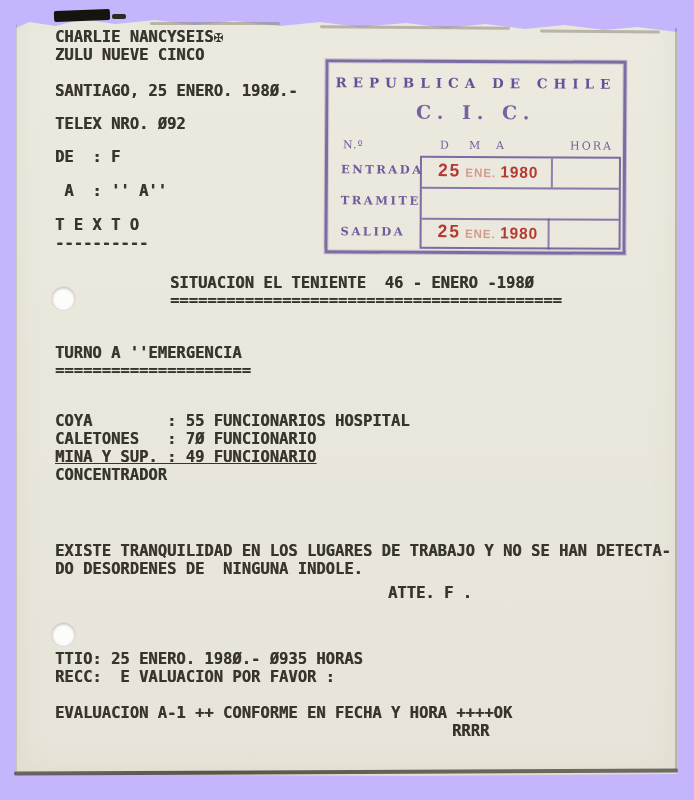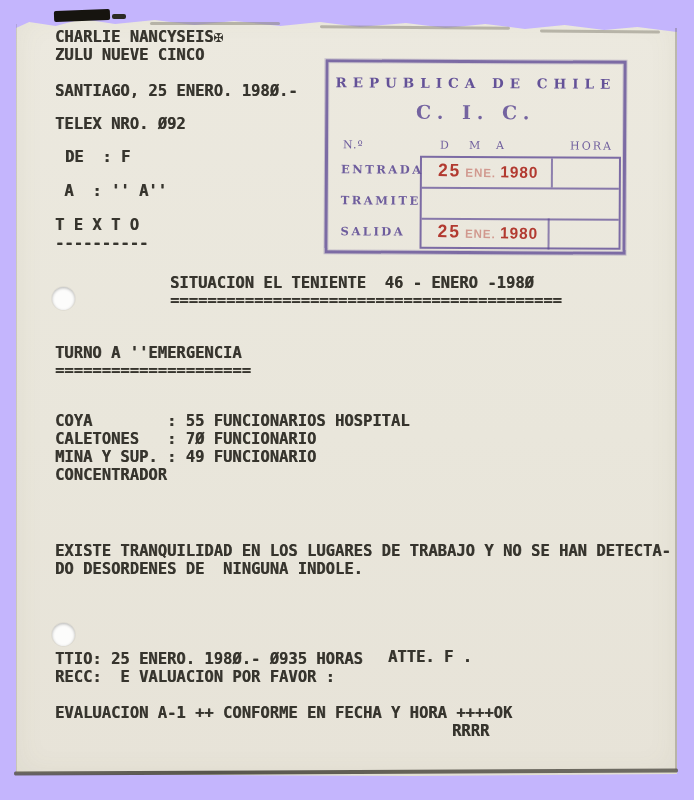--- a/index.html
+++ b/index.html
@@ -81,40 +81,40 @@
   <div class="streak" style="left:320px;top:26px;width:190px;transform:rotate(.5deg);"></div>
   <div class="streak" style="left:540px;top:30px;width:120px;transform:rotate(.6deg);"></div>
 
   <div class="hole" style="left:52px;top:287px;"></div>
   <div class="hole" style="left:52px;top:623px;"></div>
 
   <div class="tl" style="left:55px;top:28px;">CHARLIE NANCYSEIS✠</div>
   <div class="tl" style="left:55px;top:46px;">ZULU NUEVE CINCO</div>
   <div class="tl" style="left:55px;top:82px;">SANTIAGO, 25 ENERO. 198Ø.-</div>
   <div class="tl" style="left:55px;top:115px;">TELEX NRO. Ø92</div>
-  <div class="tl" style="left:55px;top:148px;margin-left:10px;">DE  : F</div>
+  <div class="tl" style="left:55px;top:148px;">DE  : F</div>
   <div class="tl" style="left:55px;top:182px;"> A  : '' A''</div>
   <div class="tl" style="left:55px;top:216px;">T E X T O</div>
   <div class="tl" style="left:55px;top:234px;">----------</div>
 
   <div class="tl" style="left:170px;top:274px;">SITUACION EL TENIENTE  46 - ENERO -198Ø</div>
   <div class="tl" style="left:170px;top:291px;">==========================================</div>
 
   <div class="tl" style="left:55px;top:344px;">TURNO A ''EMERGENCIA</div>
   <div class="tl" style="left:55px;top:361px;">=====================</div>
 
   <div class="tl" style="left:55px;top:412px;">COYA        : 55 FUNCIONARIOS HOSPITAL</div>
   <div class="tl" style="left:55px;top:430px;">CALETONES   : 7Ø FUNCIONARIO</div>
-  <div class="tl" style="left:55px;top:448px;">MINA Y SUP. : 49 FUNCIONARIO</div>
+  <div class="tl" style="left:55px;top:448px;text-decoration:underline;">MINA Y SUP. : 49 FUNCIONARIO</div>
   <div class="tl" style="left:55px;top:466px;">CONCENTRADOR</div>
 
   <div class="tl" style="left:55px;top:542px;">EXISTE TRANQUILIDAD EN LOS LUGARES DE TRABAJO Y NO SE HAN DETECTA-</div>
   <div class="tl" style="left:55px;top:560px;">DO DESORDENES DE  NINGUNA INDOLE.</div>
 
-  <div class="tl" style="left:388px;top:648px;">ATTE. F .</div>
+  <div class="tl" style="left:388px;top:584px;">ATTE. F .</div>
 
   <div class="tl" style="left:55px;top:650px;">TTIO: 25 ENERO. 198Ø.- Ø935 HORAS</div>
   <div class="tl" style="left:55px;top:668px;">RECC:  E VALUACION POR FAVOR :</div>
 
   <div class="tl" style="left:55px;top:704px;">EVALUACION A-1 ++ CONFORME EN FECHA Y HORA ++++OK</div>
   <div class="tl" style="left:452px;top:722px;">RRRR</div>
 
   <div class="stamp">
     <div class="abs st-title">REPUBLICA DE CHILE</div>
     <div class="abs st-org">C. I. C.</div>

